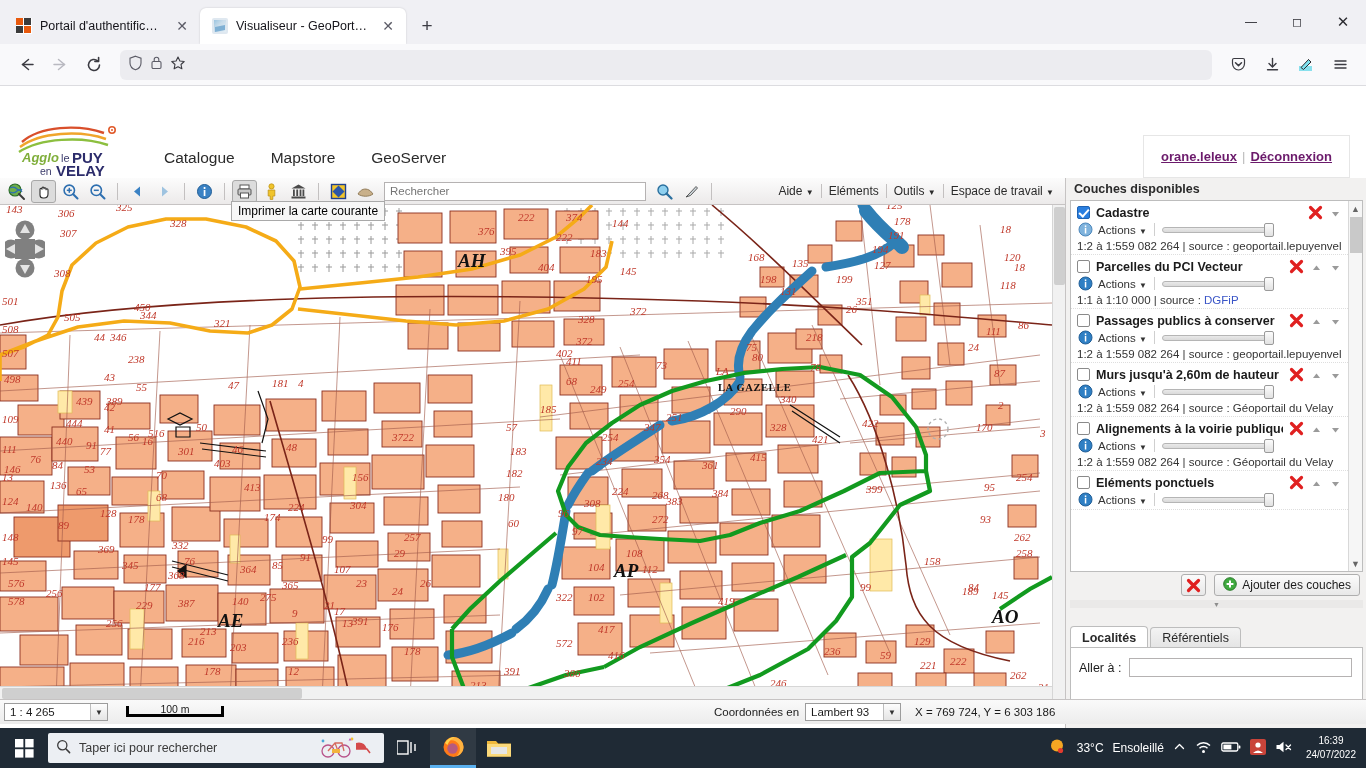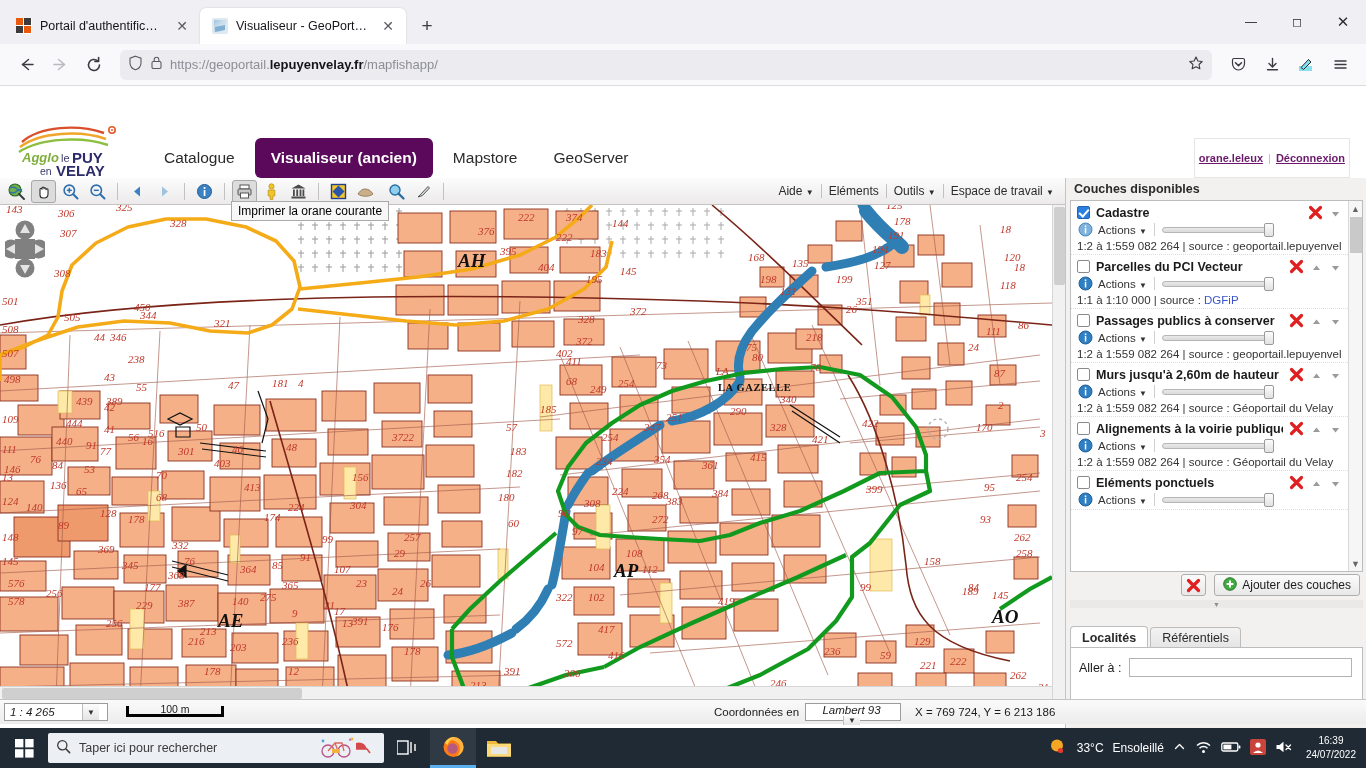--- a/index.html
+++ b/index.html
@@ -73,21 +73,21 @@
   .logo { width: 112px; margin-left: 14px; position: relative; height: 58px; }
   .logo svg { display: block; }
   .mainnav { display: flex; align-items: center; gap: 4px; margin-left: 22px; }
   .navitem {
     font-size: 15.5px; color: #2b2b2b; padding: 11px 16px; border-radius: 6px;
     white-space: nowrap;
   }
   .navitem.active { background: #5b0a5b; color: #fff; font-weight: 700; }
   .userbox {
     margin-left: auto; margin-right: 16px; border: 1px solid #e6e6e6;
-    padding: 13px 4px; font-size: 11px; color: #6b1a6b; white-space: nowrap;
+    padding: 13px 17px; font-size: 13px; color: #6b1a6b; white-space: nowrap;
   }
   .userbox a { color: #6b1a6b; text-decoration: underline; font-weight: 700; }
   .userbox .sep { color: #b9b9b9; margin: 0 5px; text-decoration: none; font-weight: 400; }
 
   
   .map-toolbar {
     position: absolute; left: 0; top: 178px; width: 1065px; height: 27px;
     background: linear-gradient(#fcfcfc,#eceaea); border-bottom: 1px solid #c6c3c3;
     display: flex; align-items: center; padding-left: 4px; gap: 2px;
   }
@@ -207,21 +207,21 @@
     font-size: 12px; padding: 0 4px; outline: none; }
 
   
   .statusbar {
     position: absolute; left: 0; top: 699px; width: 1366px; height: 25px;
     background: linear-gradient(#fafafa,#ececec); border-top: 1px solid #c6c3c3;
     display: flex; align-items: center; font-size: 11.5px; color: #1b1b1b;
   }
   .sel {
     height: 18px; border: 1px solid #9c9c9c; background: #fff; font-size: 11.5px;
-    display: flex; align-items: center; padding: 0 8px 0 5px; min-width: 104px; font-style: italic;
+    display: flex; align-items: center; padding: 0 0 0 5px; min-width: 104px;
   }
   .sel .val { flex: 1; white-space: nowrap; }
   .sel .arrow { width: 17px; height: 16px; display: flex; align-items: center;
     justify-content: center; background: linear-gradient(#fdfdfd,#e4e4e4);
     border-left: 1px solid #bdbdbd; font-size: 8px; color: #333; }
   .scalebar { margin-left: 18px; width: 98px; position: relative; height: 16px; }
   .scalebar .bar { position: absolute; left: 0; right: 0; top: 2px; height: 11px;
     border-left: 3px solid #000; border-right: 3px solid #000; }
   .scalebar .bar::after { content:""; position:absolute; left:0; right:0; bottom:0; height:3px;
     background:#000; }
@@ -296,21 +296,20 @@
         <svg width="15" height="16" viewBox="0 0 15 16">
             <path d="M7.5 1.2 L13 3.2 L13 8 C13 11.5 10.5 13.8 7.5 14.8 C4.5 13.8 2 11.5 2 8 L2 3.2 Z" fill="none" stroke="#5b5b66" stroke-width="1.1"></path>
           </svg>
       </span>
       <span>
         <svg width="13" height="16" viewBox="0 0 13 16">
             <rect x="2" y="6.5" width="9" height="7" rx="1.2" fill="none" stroke="#5b5b66" stroke-width="1.1"></rect>
             <path d="M4.2 6.5 V4.6 a2.3 2.3 0 0 1 4.6 0 V6.5" fill="none" stroke="#5b5b66" stroke-width="1.1"></path>
           </svg>
       </span>
-      <span class="url-text"><span class="proto">https://</span><span>geoportail.</span><b>lepuyenvelay.fr</b><span>/mapfishapp/</span></span>
       <span>
         <svg width="16" height="16" viewBox="0 0 16 16">
             <path d="M8 2 L9.9 6 L14.2 6.5 L11 9.5 L11.9 13.8 L8 11.7 L4.1 13.8 L5 9.5 L1.8 6.5 L6.1 6 Z" fill="none" stroke="#3b3b42" stroke-width="1.1" stroke-linejoin="round"></path>
           </svg>
       </span>
     </div>
     <div class="right-icons">
       <div class="nav-icon">
         <svg width="17" height="17" viewBox="0 0 17 17">
             <path d="M2.5 4 a1.5 1.5 0 0 1 1.5-1.5 h9 a1.5 1.5 0 0 1 1.5 1.5 v3.6 c0 3.6-2.8 6.4-6 6.4 s-6-2.8-6-6.4 Z" fill="none" stroke="#3b3b42" stroke-width="1.2"></path>
@@ -351,21 +350,20 @@
         <circle cx="98" cy="10" r="1" fill="#e05a2b"></circle>
         <text x="8" y="42" font-family="Liberation Sans, sans-serif" font-size="13" font-style="italic" font-weight="700" fill="#7fae3a">Agglo</text>
         <text x="47" y="42" font-family="Liberation Sans, sans-serif" font-size="11" fill="#3b3b6b">le</text>
         <text x="58" y="43" font-family="Liberation Sans, sans-serif" font-size="15" font-weight="700" fill="#2c2c6b">PUY</text>
         <text x="26" y="55" font-family="Liberation Sans, sans-serif" font-size="10.5" fill="#3b3b6b">en</text>
         <text x="42" y="56" font-family="Liberation Sans, sans-serif" font-size="15" font-weight="700" fill="#2c2c6b">VELAY</text>
       </svg>
     </div>
     <div class="mainnav">
       <div class="navitem">Catalogue</div>
-      <div class="navitem active">Visualiseur (ancien)</div>
       <div class="navitem">Mapstore</div>
       <div class="navitem">GeoServer</div>
     </div>
     <div class="userbox">
       <a>orane.leleux</a><span class="sep">|</span><a>Déconnexion</a>
     </div>
   </div>
 
   <div class="map-toolbar">
     <div class="tb-btn">
@@ -444,20 +442,21 @@
       <svg width="17" height="17" viewBox="0 0 17 17">
           <rect x="1.5" y="1.5" width="14" height="14" fill="#f0c42b" stroke="#1f3f8f" stroke-width="1.4"></rect>
           <path d="M8.5 2.5 L14.5 8.5 L8.5 14.5 L2.5 8.5 Z" fill="#2b55a8"></path>
         </svg>
     </div>
     <div class="tb-btn">
       <svg width="17" height="13" viewBox="0 0 17 13">
           <path d="M1 9 C4 4, 8 3, 12 5 C14 6, 15 8, 16 9 C12 12, 5 12, 1 9 Z" fill="#c9b08a" stroke="#8a7450" stroke-width=".9"></path>
         </svg>
     </div>
+    <input class="tb-search" placeholder="Rechercher" style="">
     <div class="tb-btn" style="margin-left:4px;">
       <svg width="17" height="17" viewBox="0 0 17 17">
           <circle cx="7" cy="7" r="5" fill="#8fd0ef" stroke="#2a6f9e" stroke-width="1.4"></circle>
           <line x1="10.6" y1="10.6" x2="15.5" y2="15.5" stroke="#2a6f9e" stroke-width="2.2" stroke-linecap="round"></line>
         </svg>
     </div>
     <div class="tb-btn">
       <svg width="17" height="17" viewBox="0 0 17 17">
           <path d="M3 14 L6 11 L13 3.5 L14.5 5 L7.5 12.5 Z" fill="#cfd8dd" stroke="#4a4a4a" stroke-width=".9"></path>
         </svg>
@@ -467,21 +466,21 @@
       <div class="tb-menu"><span>Aide</span> <span class="car">▼</span></div>
       <div class="tb-msep"></div>
       <div class="tb-menu">Eléments</div>
       <div class="tb-msep"></div>
       <div class="tb-menu"><span>Outils</span> <span class="car">▼</span></div>
       <div class="tb-msep"></div>
       <div class="tb-menu"><span>Espace de travail</span> <span class="car">▼</span></div>
     </div>
   </div>
 
-  <div class="tooltip">Imprimer la orane courante</div>
+  <div class="tooltip">Imprimer la carte courante</div>
 
   <div class="map-wrap">
     <svg width="1052" height="494" viewBox="0 0 1052 494">
       <defs>
         <pattern id="hatchTrees" width="14" height="14" patternUnits="userSpaceOnUse">
           <path d="M7 3 V11 M4 6 H10" stroke="#9a9a9a" stroke-width="1" fill="none"></path>
         </pattern>
       </defs>
       <rect width="1052" height="494" fill="#ffffff"></rect>
 
@@ -1223,25 +1222,25 @@
     <div class="sel" style="margin-left:4px;">
       <span class="val">1 : 4 265</span>
       <span class="arrow">▼</span>
     </div>
     <div class="scalebar">
       <span class="bar"></span>
       <span class="lbl">100 m</span>
     </div>
     <div class="coords">
       <span>Coordonnées en</span>
-      <span class="sel" style="min-width:96px;flex-direction:column;">
+      <span class="sel" style="min-width:96px;">
         <span class="val">Lambert 93</span>
         <span class="arrow">▼</span>
       </span>
-      <span style="margin-left:8px;">X = 769 724, Y = 6 213 186</span>
+      <span style="margin-left:8px;">X = 769 724, Y = 6 303 186</span>
     </div>
   </div>
 
   <div class="taskbar">
     <div class="start">
       <svg width="19" height="19" viewBox="0 0 19 19">
           <rect x="0" y="0" width="8.4" height="8.4" fill="#fff"></rect>
           <rect x="10.2" y="0" width="8.4" height="8.4" fill="#fff"></rect>
           <rect x="0" y="10.2" width="8.4" height="8.4" fill="#fff"></rect>
           <rect x="10.2" y="10.2" width="8.4" height="8.4" fill="#fff"></rect>

